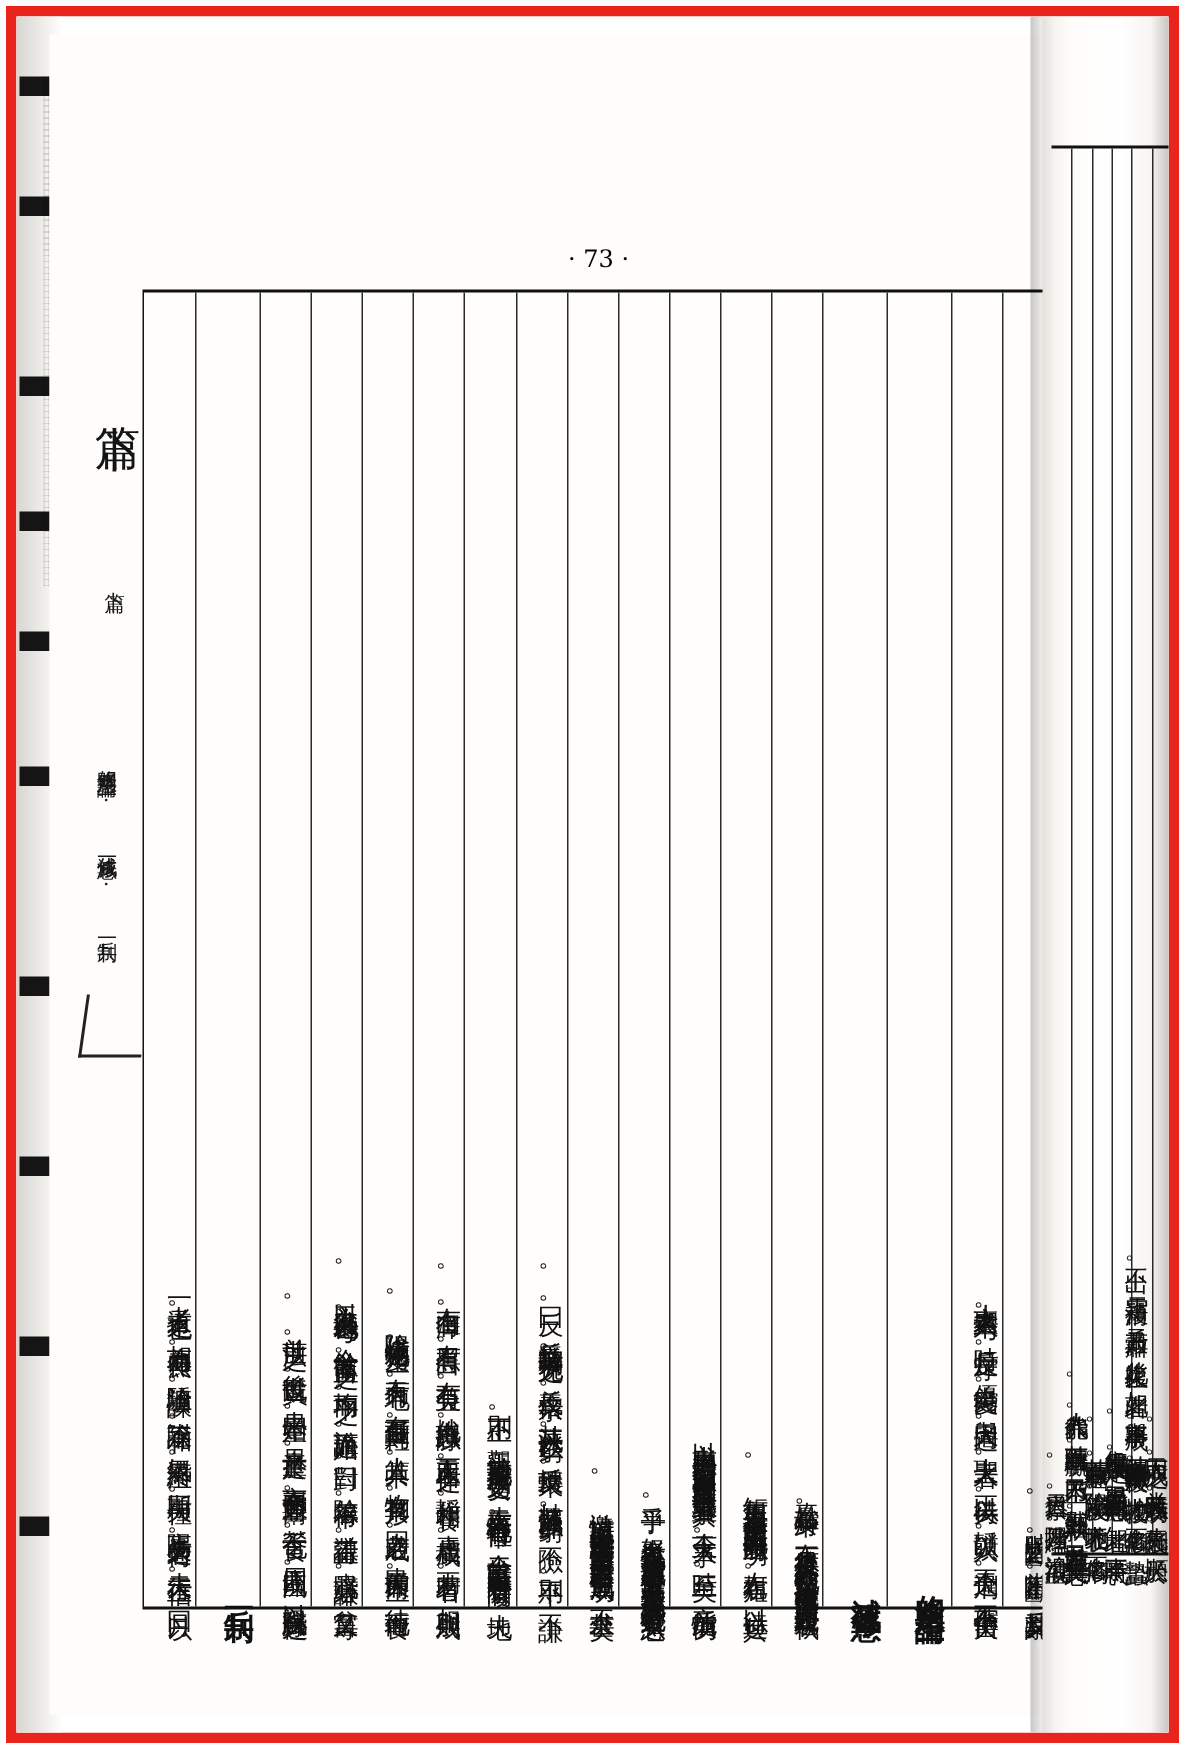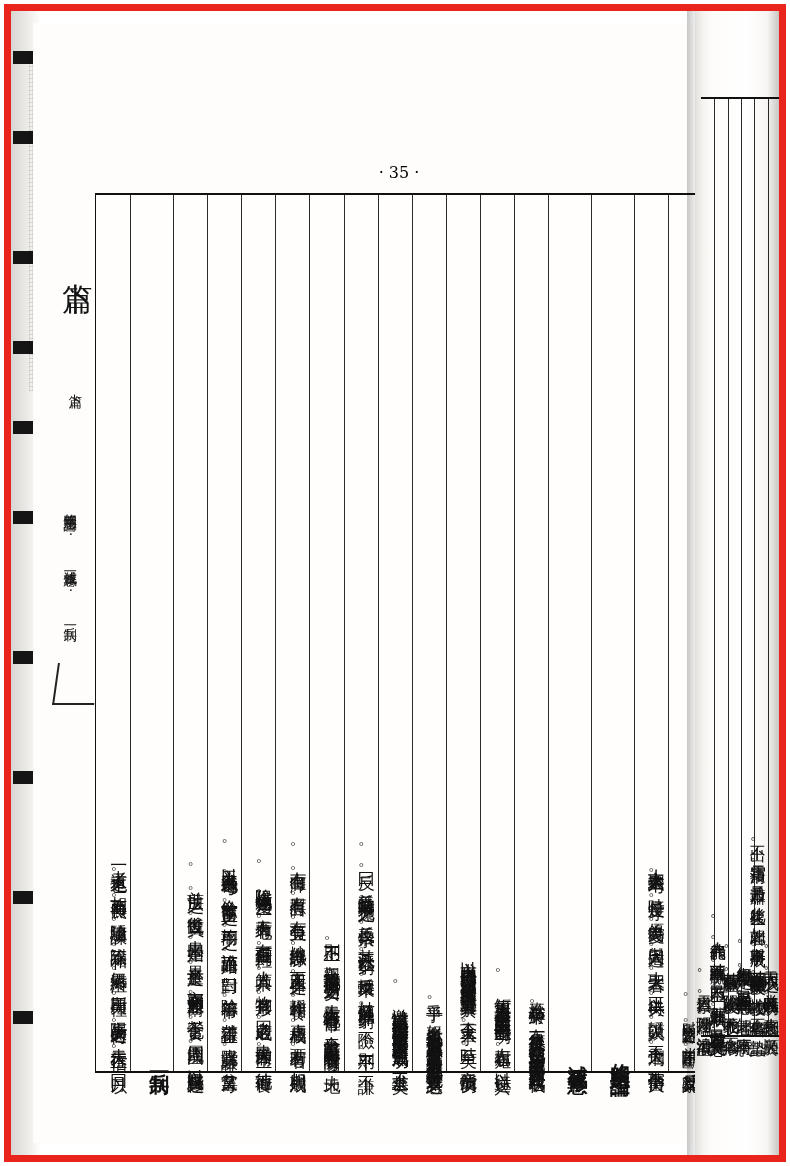--- a/index.html
+++ b/index.html
@@ -214,21 +214,21 @@
 
     <div class="recto-page">
 
       <div class="book-title-big v">卜篇</div>
       <div class="book-title-sub v">卜篇</div>
       <div class="corner-mark"></div>
 
       <div class="running-head v">修明惪用論三 · 滅伐修惪一 · 兵制一</div>
 
       <div class="page-num-wrap">
-        <span class="page-num-text">· 35 ·</span>
+        <span class="page-num-text">· 73 ·</span>
       </div>
 
       <div class="frame" id="recto-frame">
           <div class="col" style="width: 5.6338%;">
             <div class="v">時與之皆斷。當斷不斷。反受其亂。</div>
           </div>
           <div class="col" style="width: 5.6338%;">
             <div class="v">人之事聖人不巧。時反是守。優為愛民。與天同道。夫聖人者。正以待天。靜以須人。不違天刑。不孺不傳當天</div>
           </div>
           <div class="col heading" style="width: 7.04225%;">

